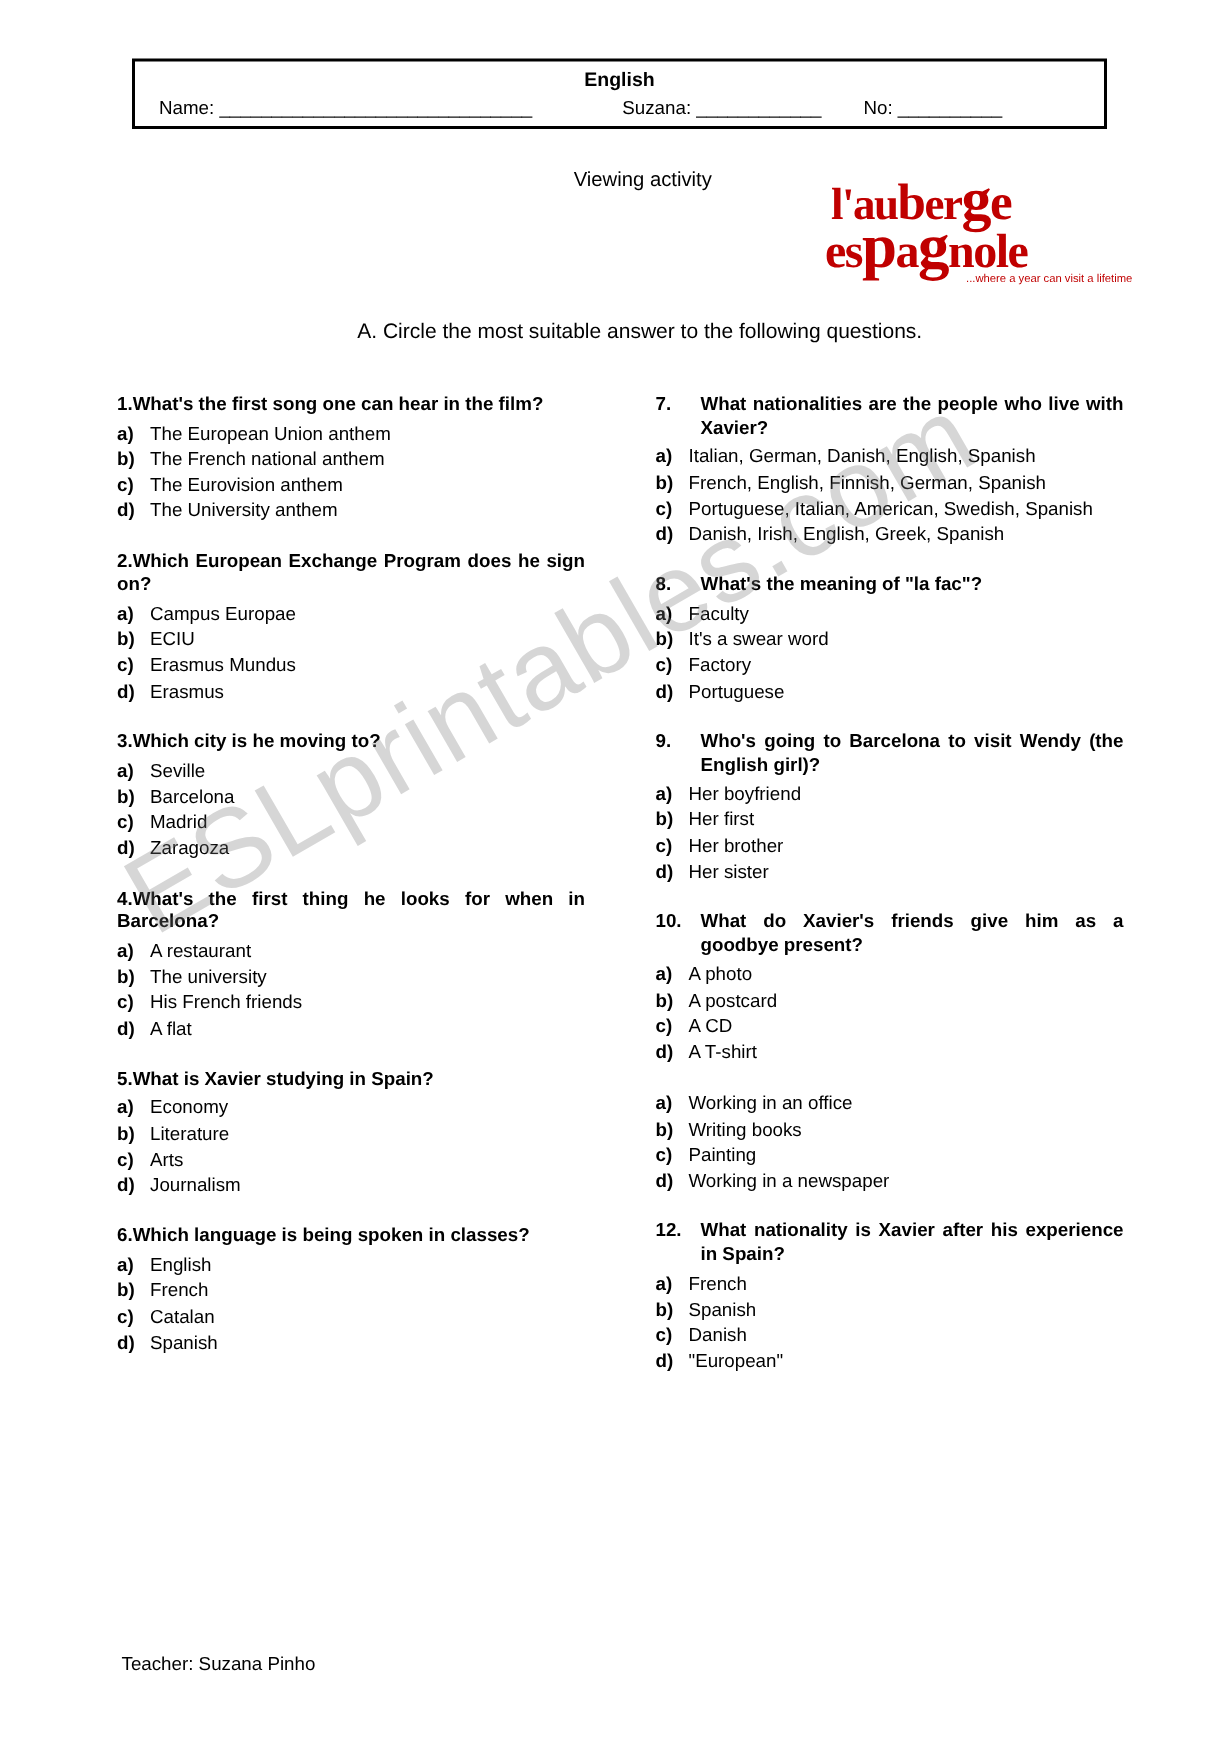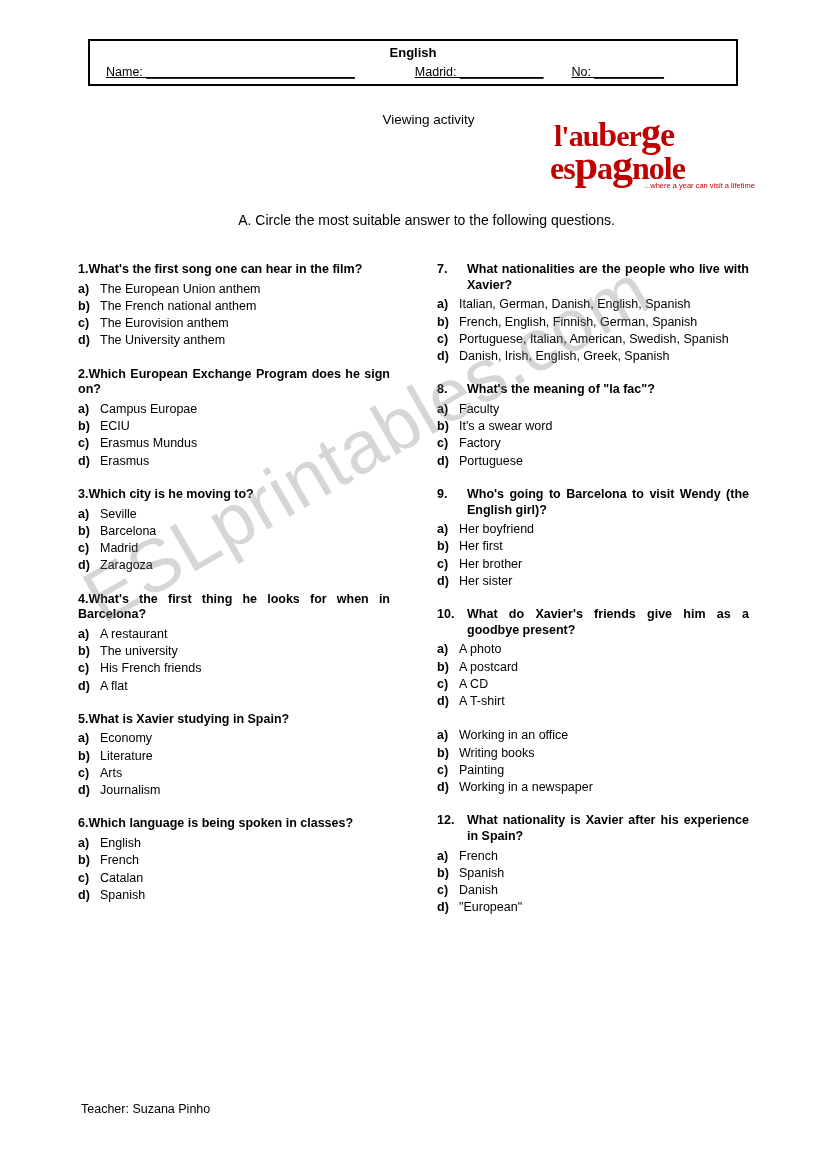--- a/index.html
+++ b/index.html
@@ -32,21 +32,20 @@
     font-weight: bold;
     margin-top: 4px;
   }
   .header-fields {
     display: flex;
     justify-content: flex-start;
     align-items: baseline;
     font-size: 12.5px;
     margin-top: 5px;
     padding: 0 16px;
-    text-decoration: underline;
   }
   .field-name { white-space: pre; }
   .field-class { white-space: pre; margin-left: 60px; }
   .field-no { white-space: pre; margin-left: 28px; }
 
   
   .viewing-activity {
     position: absolute;
     left: 0;
     top: 112px;
@@ -181,21 +180,21 @@
     font-size: 12.5px;
   }
 </style>
 </head>
 <body>
 
 <div class="header-box">
   <div class="header-title">English</div>
   <div class="header-fields">
     <span class="field-name">Name: ______________________________</span>
-    <span class="field-class">Madrid: ____________</span>
+    <span class="field-class">Suzana: ____________</span>
     <span class="field-no">No: __________</span>
   </div>
 </div>
 
 <div class="viewing-activity">Viewing activity</div>
 
 <div class="logo">
   <div class="l1">l'au<span class="mid">b</span>er<span class="big">g</span><span class="mid">e</span></div>
   <div class="l2">es<span class="big">p</span>a<span class="big">g</span>nole</div>
   <div class="tag">...where a year can visit a lifetime</div>

